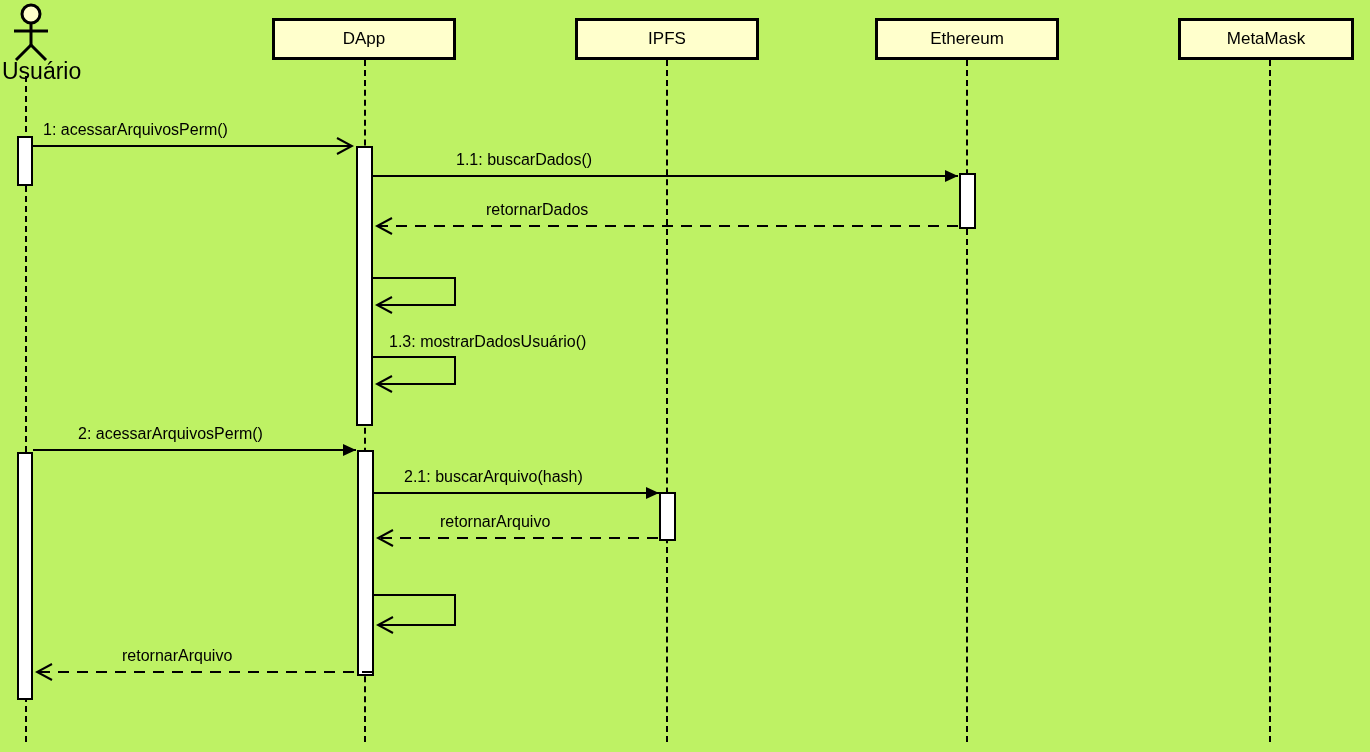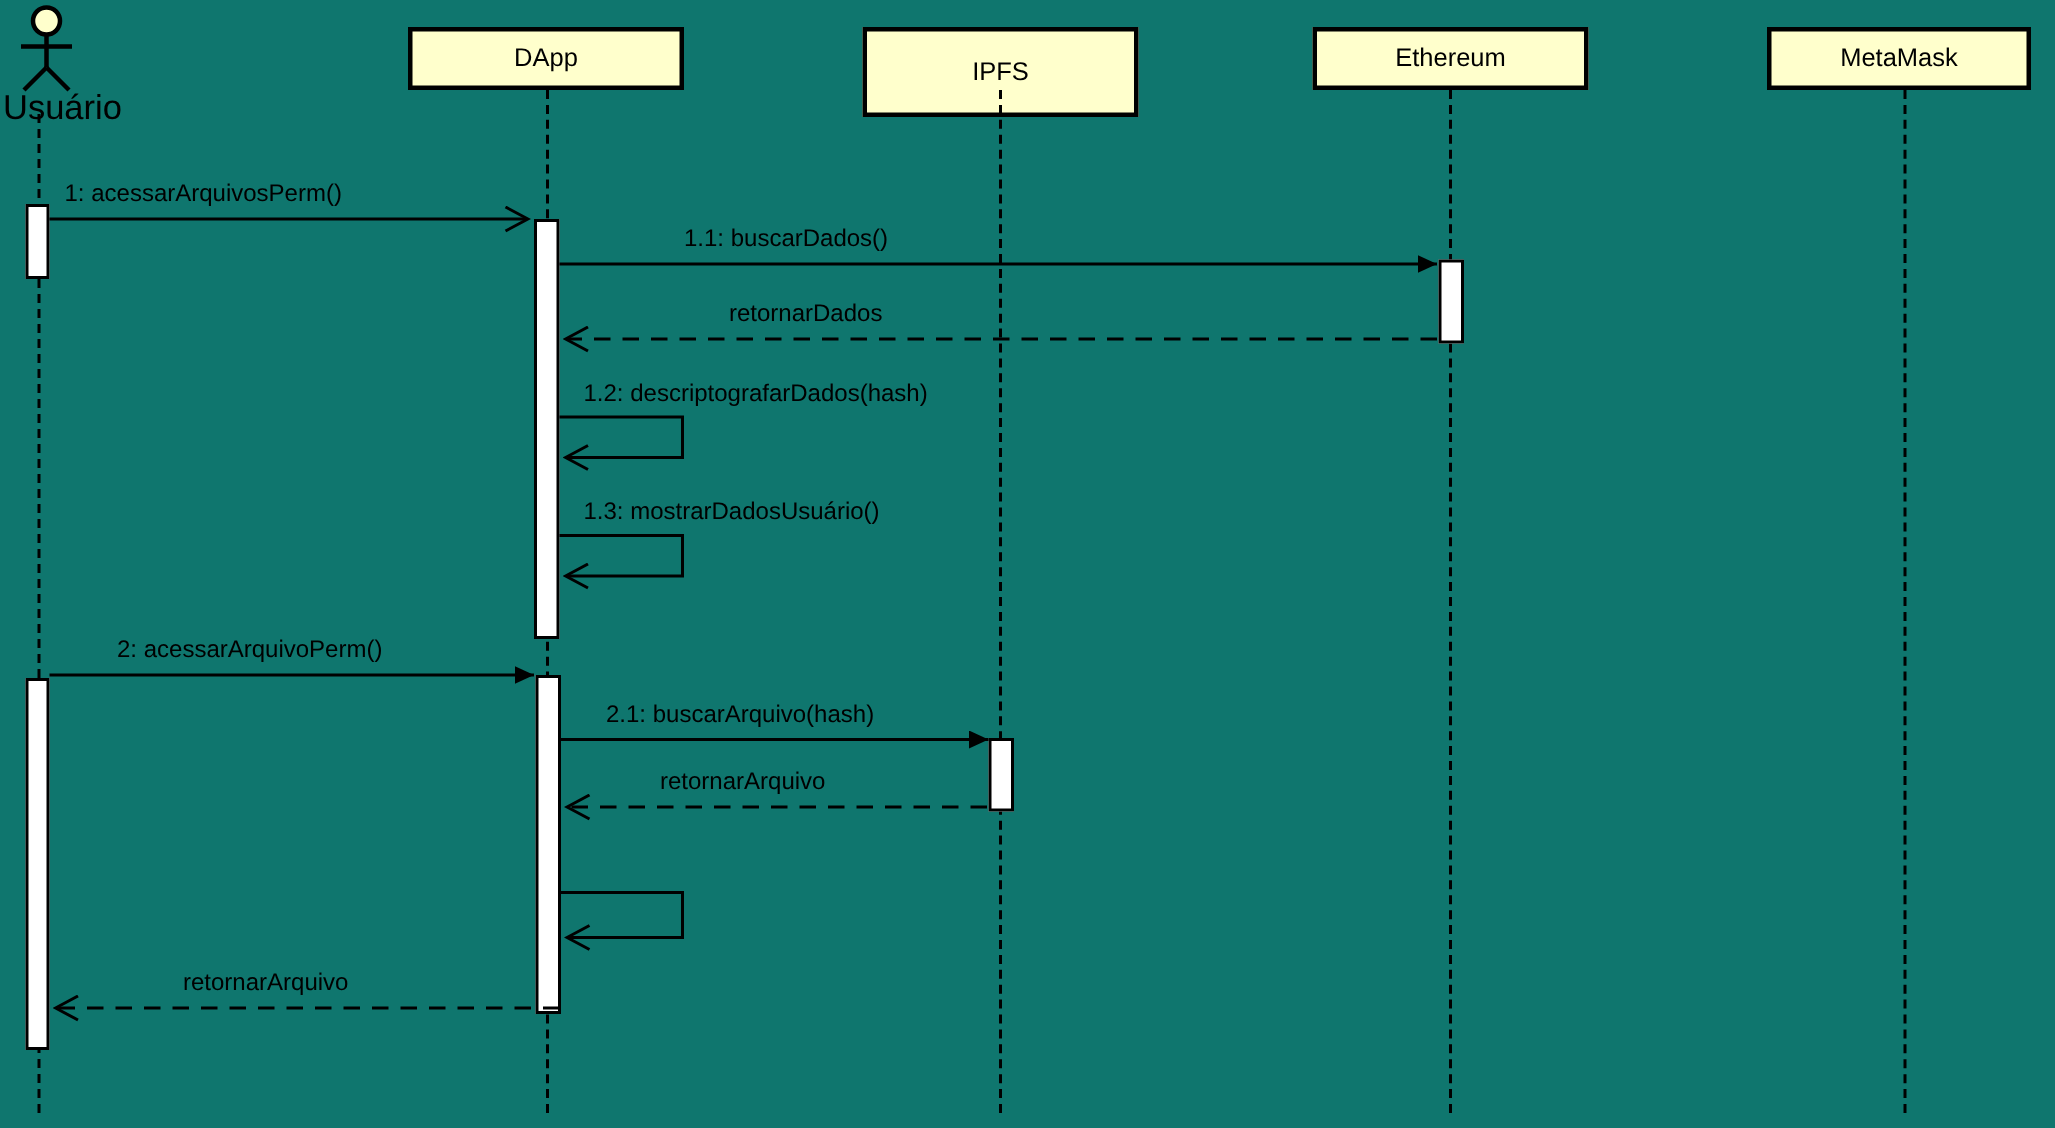--- a/index.html
+++ b/index.html
@@ -4,21 +4,21 @@
 <style>
   html, body {
     margin: 0;
     padding: 0;
     background: #ffffff;
   }
   #canvas {
     position: relative;
     width: 1370px;
     height: 752px;
-    background: #0f766e;
+    background: #bef264;
     font-family: "Liberation Sans", sans-serif;
     overflow: hidden;
   }
   .lifeline-box {
     position: absolute;
     box-sizing: border-box;
     background: #ffffcc;
     border: 3px solid #000000;
     display: flex;
     align-items: center;
@@ -60,21 +60,21 @@
   }
 </style>
 </head>
 <body>
 
 <div id="canvas">
 
   <div class="lifeline-box" style="left:272px; top:18px; width:184px; height:42px;">
     <span>DApp</span>
   </div>
-  <div class="lifeline-box" style="left:575px; top:18px; width:184px; height:60px;">
+  <div class="lifeline-box" style="left:575px; top:18px; width:184px; height:42px;">
     <span>IPFS</span>
   </div>
   <div class="lifeline-box" style="left:875px; top:18px; width:184px; height:42px;">
     <span>Ethereum</span>
   </div>
   <div class="lifeline-box" style="left:1178px; top:18px; width:176px; height:42px;">
     <span>MetaMask</span>
   </div>
 
   <div class="actor-label" style="left:2px; top:58px;">Usuário</div>
@@ -150,20 +150,19 @@
     </g>
 
     <g>
       <line x1="373" y1="672" x2="38" y2="672" stroke="#000000" stroke-width="2" stroke-dasharray="11,8" marker-end="url(#openArrow)"></line>
     </g>
   </svg>
 
   <div class="msg-label" style="left:43px;  top:121px;">1: acessarArquivosPerm()</div>
   <div class="msg-label" style="left:456px; top:151px;">1.1: buscarDados()</div>
   <div class="msg-label" style="left:486px; top:201px;">retornarDados</div>
-  <div class="msg-label" style="left:389px; top:254px;">1.2: descriptografarDados(hash)</div>
   <div class="msg-label" style="left:389px; top:333px;">1.3: mostrarDadosUsuário()</div>
-  <div class="msg-label" style="left:78px;  top:425px;">2: acessarArquivoPerm()</div>
+  <div class="msg-label" style="left:78px;  top:425px;">2: acessarArquivosPerm()</div>
   <div class="msg-label" style="left:404px; top:468px;">2.1: buscarArquivo(hash)</div>
   <div class="msg-label" style="left:440px; top:513px;">retornarArquivo</div>
   <div class="msg-label" style="left:122px; top:647px;">retornarArquivo</div>
 
 </div>
 
 </body></html>

